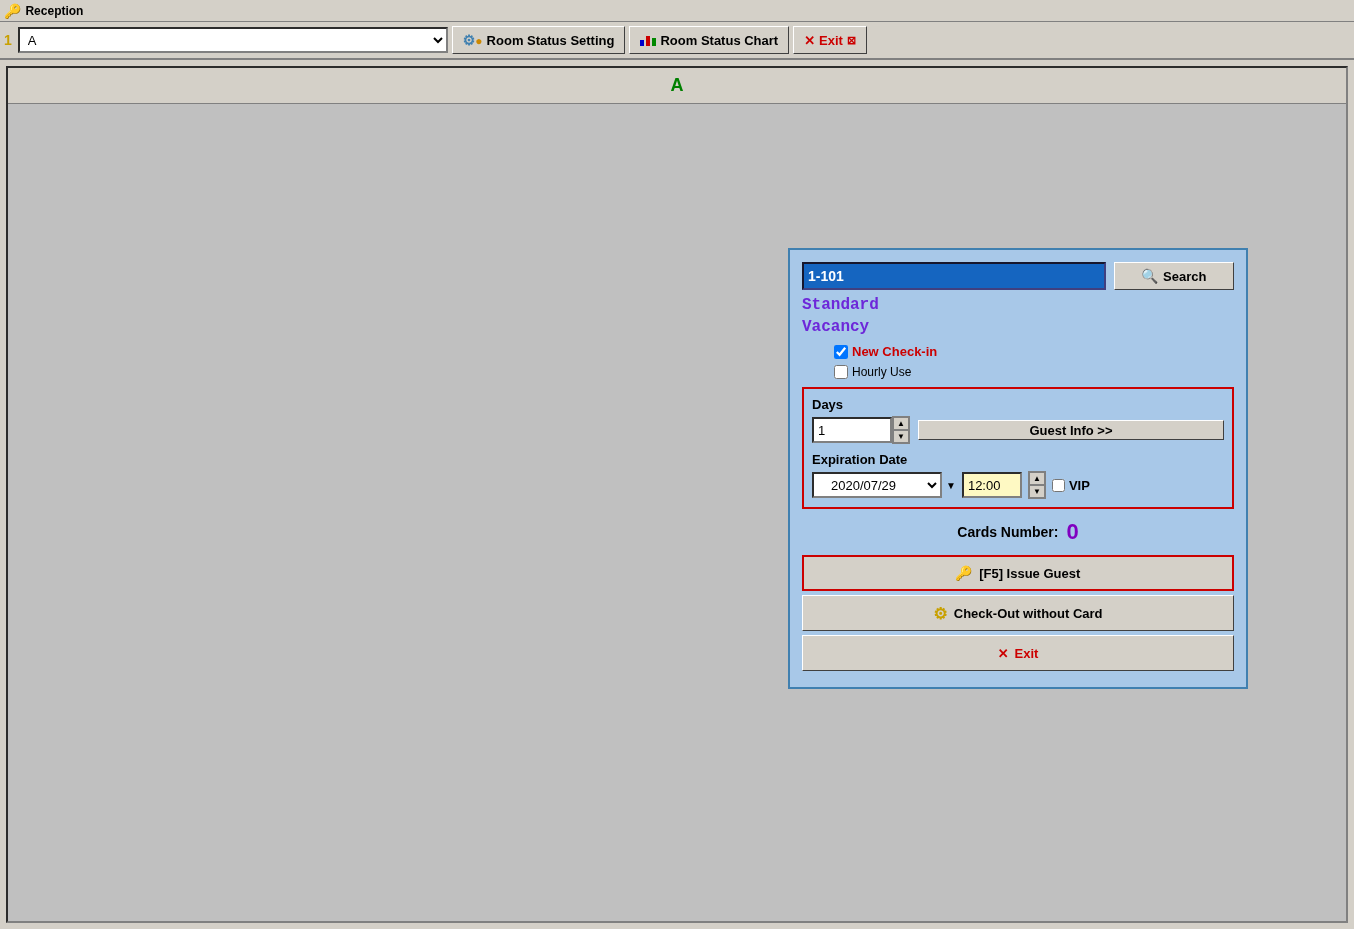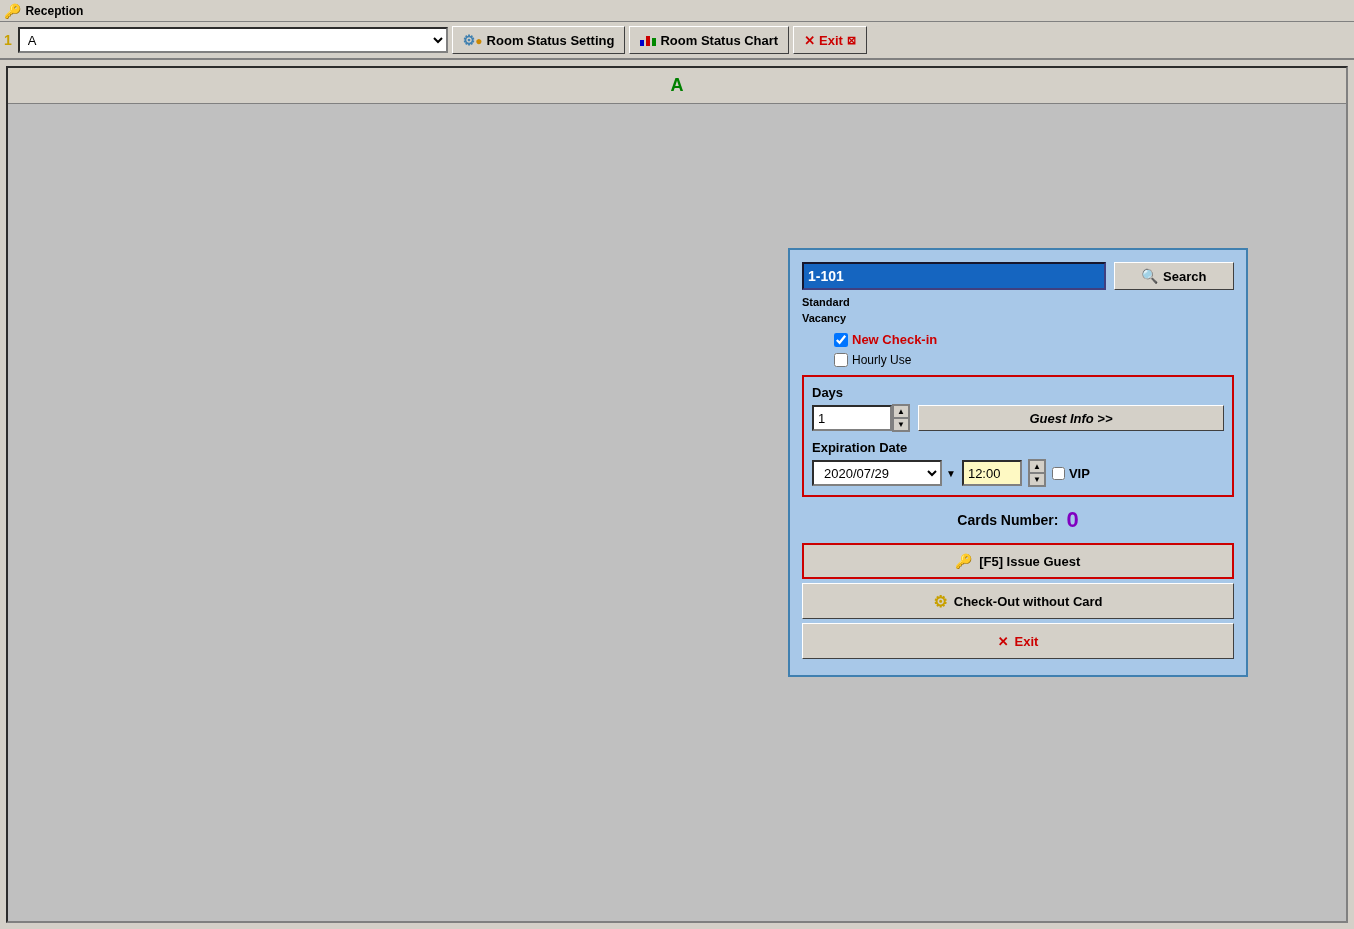--- a/index.html
+++ b/index.html
@@ -152,24 +152,25 @@
       cursor: pointer;
       display: flex;
       align-items: center;
       justify-content: center;
       gap: 4px;
       font-size: 13px;
       font-weight: bold;
     }
 
     .info-label {
-      font-size: 11px;
-      font-weight: bold;
-      color: #000000;
+      font-size: 16px;
+      font-weight: bold;
+      color: #6d28d9;
       margin-bottom: 4px;
+      font-family: Liberation Mono, monospace;
     }
 
     .checkbox-row {
       display: flex;
       align-items: center;
       gap: 4px;
       margin-bottom: 6px;
       padding-left: 32px;
     }
     .checkbox-row input[type=checkbox] {
@@ -227,49 +228,48 @@
       border: 1px solid #808080;
       cursor: pointer;
       font-size: 8px;
       display: flex;
       align-items: center;
       justify-content: center;
       padding: 0;
     }
     .guest-info-btn {
       flex: 1;
-      height: 26px;
+      height: 20px;
       background: #d4d0c8;
       border: 1px solid #808080;
       border-top-color: #ffffff;
       border-left-color: #ffffff;
       border-right-color: #404040;
       border-bottom-color: #404040;
       cursor: pointer;
       font-size: 13px;
       font-weight: bold;
-      font-style: italic;
     }
     .expiry-label {
       font-size: 13px;
       font-weight: bold;
       margin-bottom: 4px;
     }
     .expiry-row {
       display: flex;
       align-items: center;
       gap: 6px;
     }
     .date-select {
       width: 130px;
       height: 26px;
       border: 2px inset #808080;
       background: white;
       font-size: 13px;
-      padding: 0 6px;
+      padding: 0 13px;
     }
     .time-input {
       width: 60px;
       height: 26px;
       border: 2px inset #808080;
       background: #fef9c3;
       font-size: 13px;
       padding: 0 4px;
     }
     .vip-row {

